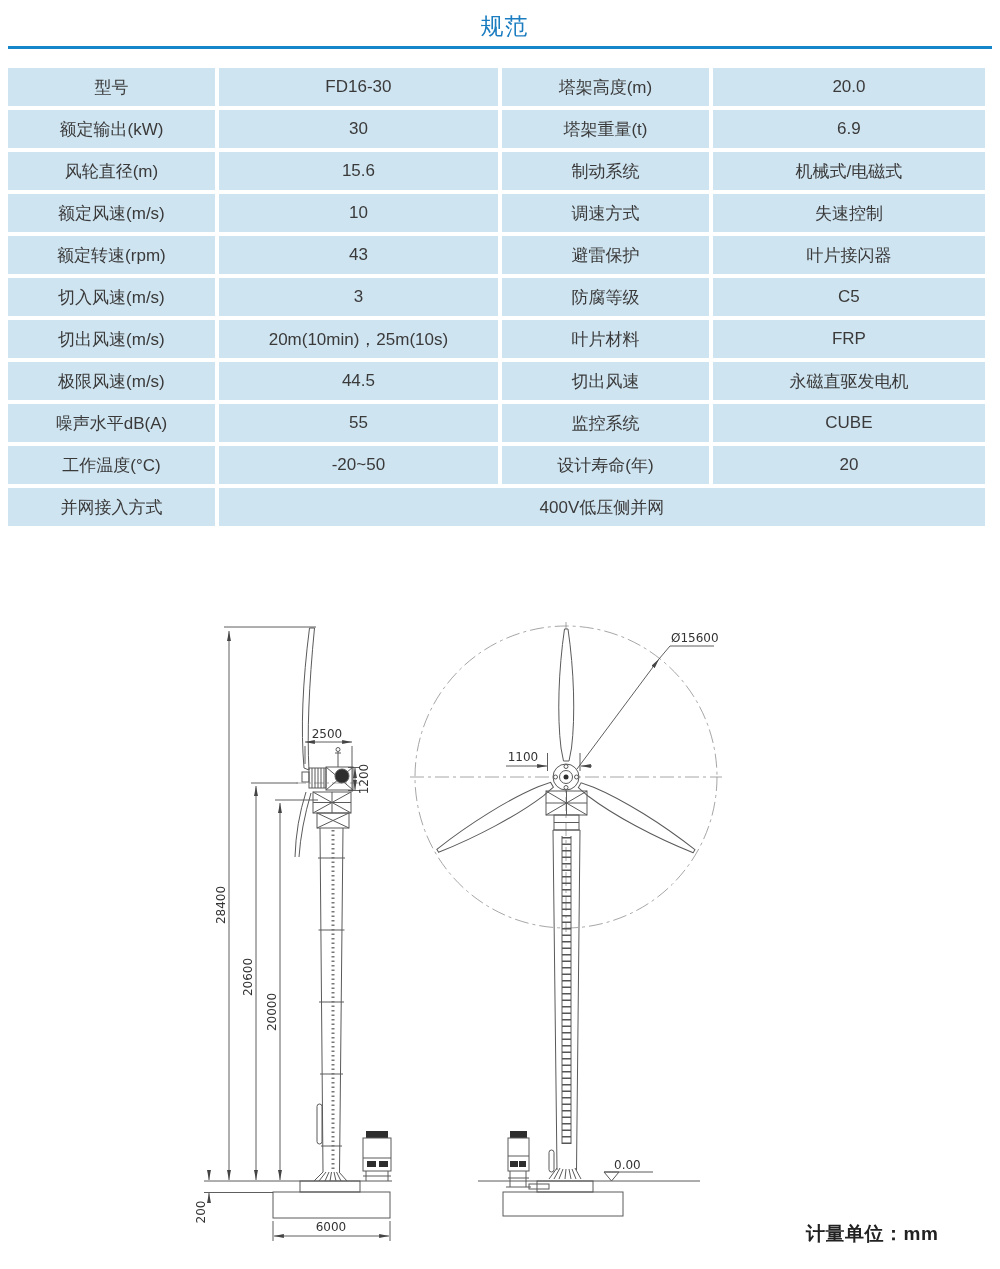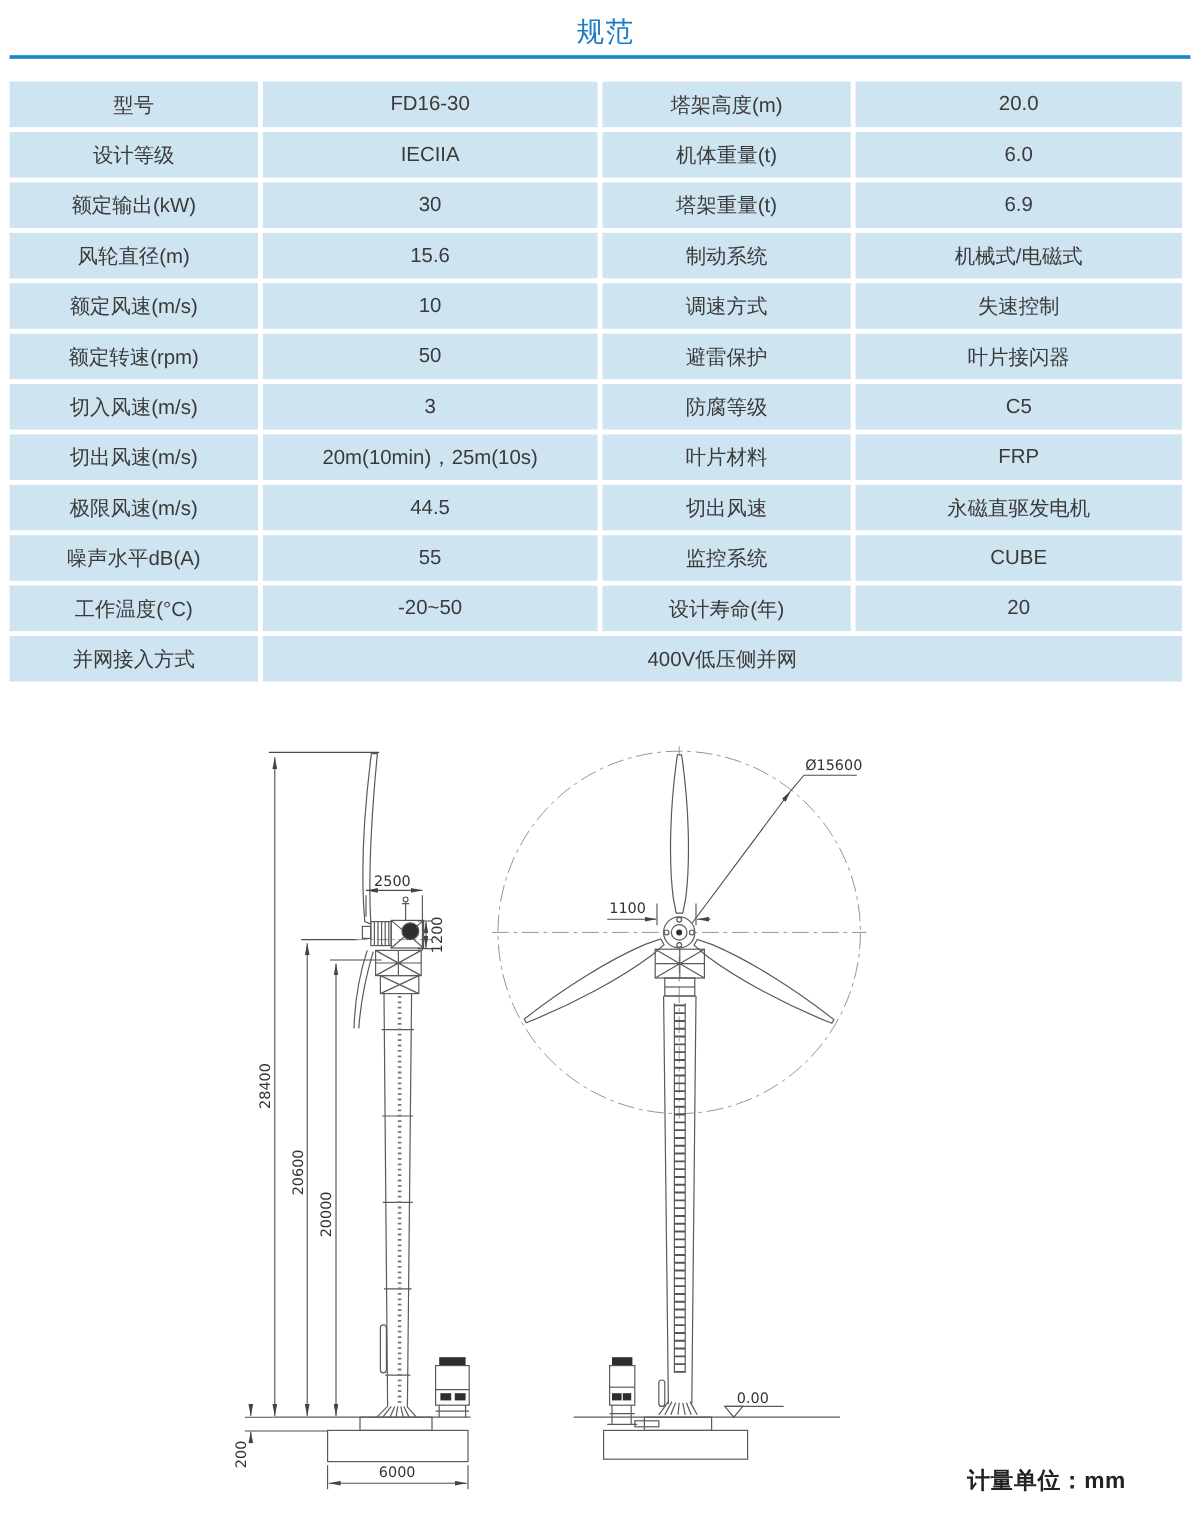--- a/index.html
+++ b/index.html
@@ -50,46 +50,40 @@
         <col style="width:271px">
     </colgroup>
     <tbody>
       <tr>
         <td>型号</td>
         <td>FD16-30</td>
         <td>塔架高度(m)</td>
         <td>20.0</td>
       </tr>
       <tr>
-        <td>设计等级</td>
-        <td>IECIIA</td>
-        <td>机体重量(t)</td>
-        <td>6.0</td>
-      </tr>
-      <tr>
         <td>额定输出(kW)</td>
         <td>30</td>
         <td>塔架重量(t)</td>
         <td>6.9</td>
       </tr>
       <tr>
         <td>风轮直径(m)</td>
         <td>15.6</td>
         <td>制动系统</td>
         <td>机械式/电磁式</td>
       </tr>
       <tr>
         <td>额定风速(m/s)</td>
         <td>10</td>
         <td>调速方式</td>
         <td>失速控制</td>
       </tr>
       <tr>
         <td>额定转速(rpm)</td>
-        <td>50</td>
+        <td>43</td>
         <td>避雷保护</td>
         <td>叶片接闪器</td>
       </tr>
       <tr>
         <td>切入风速(m/s)</td>
         <td>3</td>
         <td>防腐等级</td>
         <td>C5</td>
       </tr>
       <tr>

